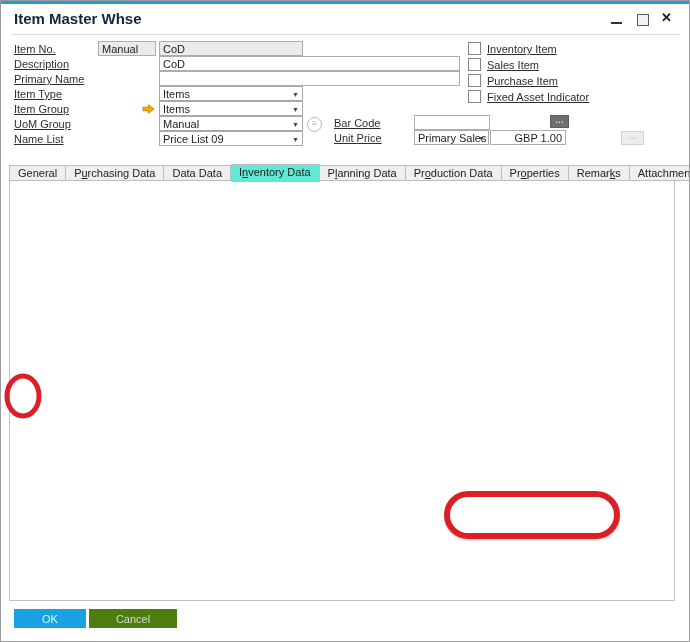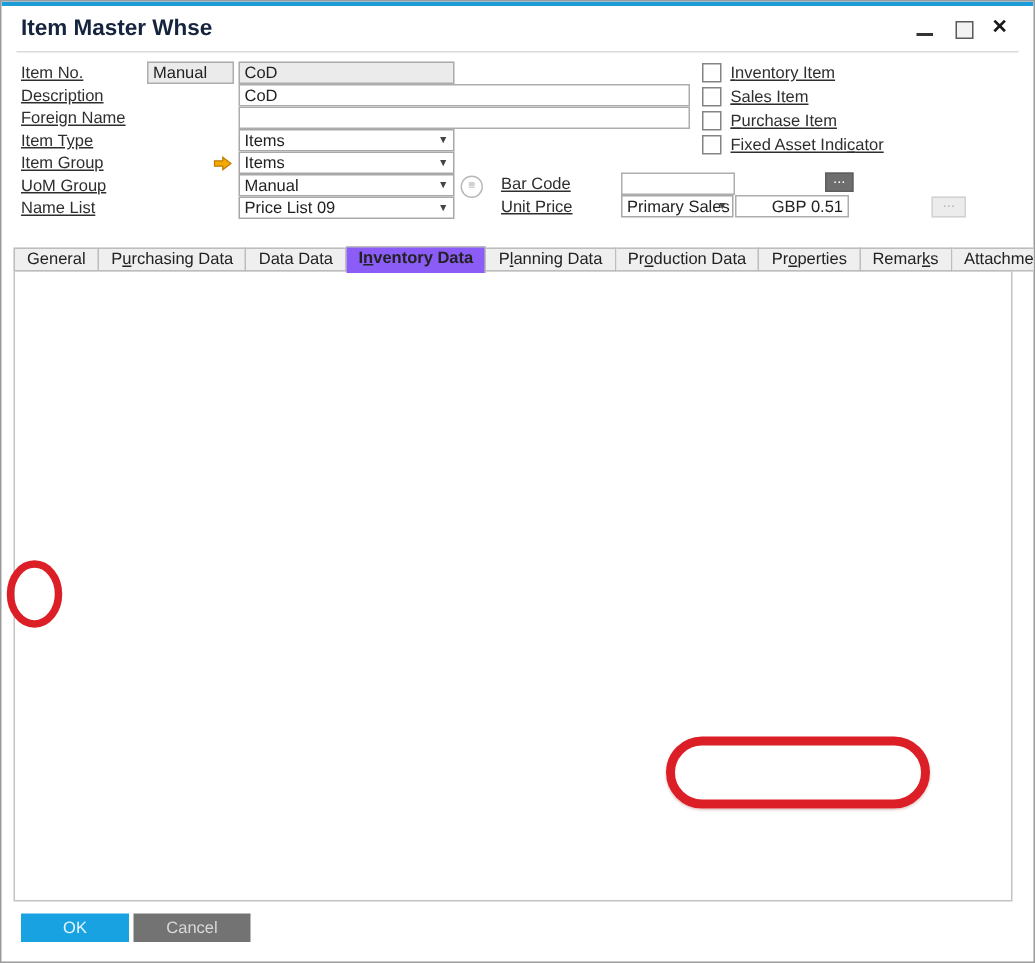--- a/index.html
+++ b/index.html
@@ -31,21 +31,21 @@
       color:#a9a9a9;font-size:8px;line-height:12px;text-align:center;}
   .circle-ic::after{content:"≡";}
   .dots-dark{position:absolute;background:#6e6e6e;color:#fff;font-size:10px;line-height:7px;
       text-align:center;border:1px solid #5e5e5e;box-sizing:border-box;}
   .dots-lt{position:absolute;background:#ececec;color:#b3b3b3;font-size:10px;line-height:8px;
       text-align:center;border:1px solid #d2d2d2;box-sizing:border-box;}
   .tabs{position:absolute;left:8px;top:163px;display:flex;z-index:3;}
   .tab{height:16px;margin-top:1px;box-sizing:border-box;border:1px solid #bdbdbd;border-left:none;
        background:#efefef;font-size:11px;padding:1px 8px 0 8px;white-space:nowrap;color:#222;}
   .tab:first-child{border-left:1px solid #bdbdbd;}
-  .tab.active{height:18px;margin-top:0;background:#8b5cf6;border-bottom:none;font-weight:700;}
+  .tab.active{height:18px;margin-top:0;background:#5eead4;border-bottom:none;font-weight:400;}
   .content{position:absolute;left:8px;top:179px;width:666px;height:421px;box-sizing:border-box;
        border:1px solid #c3c3c3;background:#fff;z-index:1;}
   .tbl{position:absolute;left:20px;top:350px;width:568px;border:1px solid #a9a9a9;background:#fff;}
   .trow{display:flex;height:16px;border-top:1px solid #d2d2d2;align-items:stretch;}
   .trow.head{height:17px;border-top:none;background:#f1f1f1;border-bottom:1px solid #a9a9a9;}
   .tc{position:relative;box-sizing:border-box;border-right:1px solid #d2d2d2;font-size:11px;
       display:flex;align-items:center;padding:0 3px;overflow:hidden;white-space:nowrap;}
   .tc:last-child{border-right:none;flex:1;}
   .c0{width:16px;justify-content:center;font-size:10px;color:#444;padding:0;}
   .c1{width:84px;}
@@ -60,21 +60,21 @@
   .tcb.dis{border-color:#b6b6b6;background:#ededed;}
   .row-arrow{width:13px;height:10px;margin-right:4px;flex:none;}
   .expand{position:absolute;left:591px;top:348px;width:12px;height:12px;border:1px solid #a9bcd8;
       color:#4a71b5;font-size:10px;line-height:11px;text-align:center;background:#fff;}
   .expand::after{content:"↗";}
   .hscroll{position:absolute;left:135px;top:477px;width:133px;height:8px;border-radius:4px;background:#d8d8d8;}
   .btn{position:absolute;display:flex;align-items:center;justify-content:center;
       font-size:11px;box-sizing:border-box;cursor:default;}
   .btn-setwhse{left:464px;top:503px;width:140px;height:22px;background:#707070;color:#fff;border:1px solid #616161;}
   .btn-ok{left:13px;top:608px;width:72px;height:19px;background:#18A2E2;color:#E6F6FE;}
-  .btn-cancel{left:88px;top:608px;width:78px;height:19px;background:#737373;color:#D9D9D9;}
+  .btn-cancel{left:88px;top:608px;width:88px;height:19px;background:#4d7c0f;color:#D9D9D9;}
   .ann-rect{position:absolute;left:443px;top:490px;width:176px;height:48px;box-sizing:border-box;
       border:6px solid #DC1F26;border-radius:24px;z-index:5;box-shadow:0 1px 2px rgba(120,0,0,.25);}
   .ann-circle{position:absolute;left:2px;top:372px;width:42px;height:46px;z-index:5;}
   u{text-decoration:underline;}
 </style>
 </head>
 <body>
 
 <div class="win">
   <div class="accent"></div>
@@ -84,21 +84,21 @@
   <div class="ctl close"></div>
   <div class="sep"></div>
 
   <div class="lbl" style="left:13px;top:42px;">Item No.</div>
   <div class="inp gray" style="left:97px;top:40px;width:58px;height:15px;display:flex;align-items:center;">Manual</div>
   <div class="inp gray" style="left:158px;top:40px;width:144px;height:15px;display:flex;align-items:center;">CoD</div>
 
   <div class="lbl" style="left:13px;top:57px;">Description</div>
   <div class="inp" style="left:158px;top:55px;width:301px;height:15px;display:flex;align-items:center;">CoD</div>
 
-  <div class="lbl" style="left:13px;top:72px;">Foreign Name</div>
+  <div class="lbl" style="left:13px;top:72px;">Primary Name</div>
   <div class="inp" style="left:158px;top:70px;width:301px;height:15px;"></div>
 
   <div class="lbl" style="left:13px;top:87px;">Item Type</div>
   <div class="dd" style="left:158px;top:85px;width:144px;height:15px;">
     <span>Items</span>
     <span class="arr"></span>
   </div>
 
   <div class="lbl" style="left:13px;top:102px;">Item Group</div>
   <svg class="oarrow" style="left:141px;top:103px;" viewBox="0 0 13 10">
@@ -133,21 +133,21 @@
 
   <div class="lbl" style="left:333px;top:116px;">Bar Code</div>
   <div class="inp" style="left:413px;top:114px;width:76px;height:15px;"></div>
   <div class="dots-dark" style="left:549px;top:114px;width:19px;height:13px;">...</div>
 
   <div class="lbl" style="left:333px;top:131px;">Unit Price</div>
   <div class="dd" style="left:413px;top:129px;width:75px;height:15px;">
     <span>Primary Sales</span>
     <span class="arr"></span>
   </div>
-  <div class="inp" style="left:489px;top:129px;width:76px;height:15px;display:flex;align-items:center;justify-content:flex-end;">GBP 0.51</div>
+  <div class="inp" style="left:489px;top:129px;width:76px;height:15px;display:flex;align-items:center;justify-content:flex-end;">GBP 1.00</div>
   <div class="dots-lt" style="left:620px;top:130px;width:23px;height:14px;">...</div>
 
   <div class="tabs">
     <div class="tab"><span>General</span></div>
     <div class="tab"><span>P<u>u</u>rchasing Data</span></div>
     <div class="tab"><span>Data Data</span></div>
     <div class="tab active"><span>I<u>n</u>ventory Data</span></div>
     <div class="tab"><span>P<u>l</u>anning Data</span></div>
     <div class="tab"><span>Pr<u>o</u>duction Data</span></div>
     <div class="tab"><span>Pr<u>o</u>perties</span></div>

